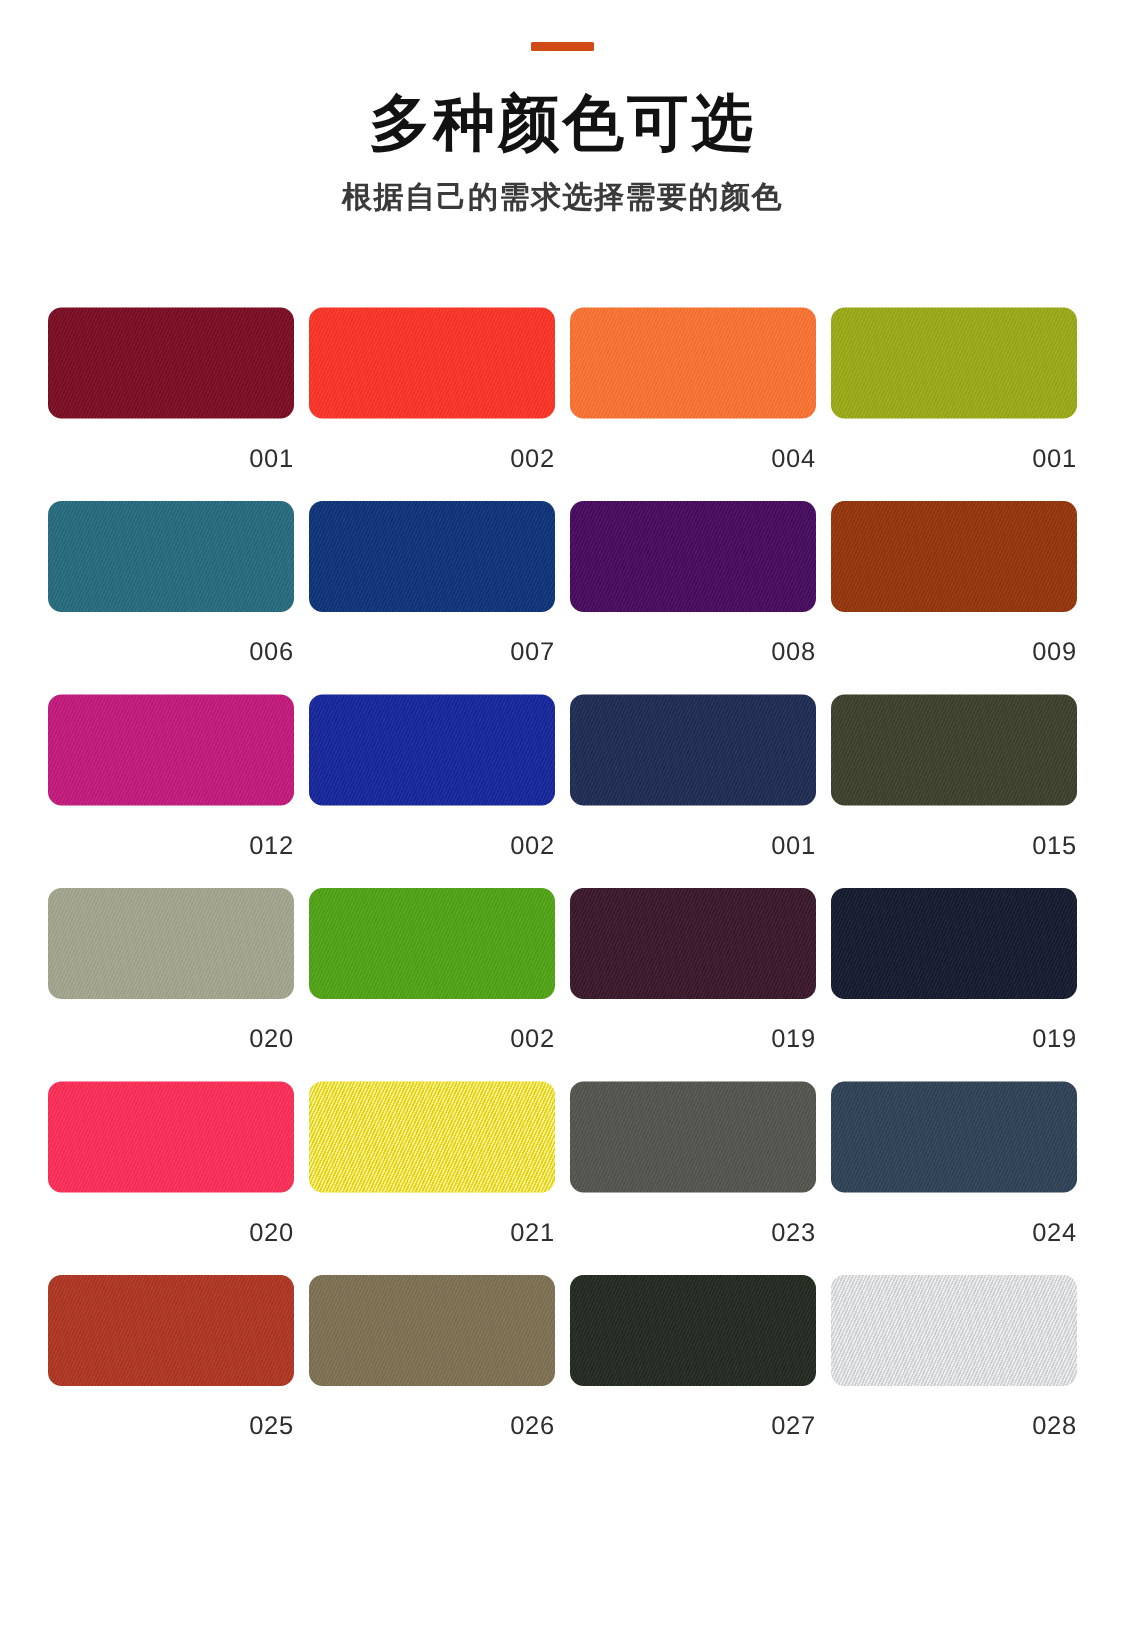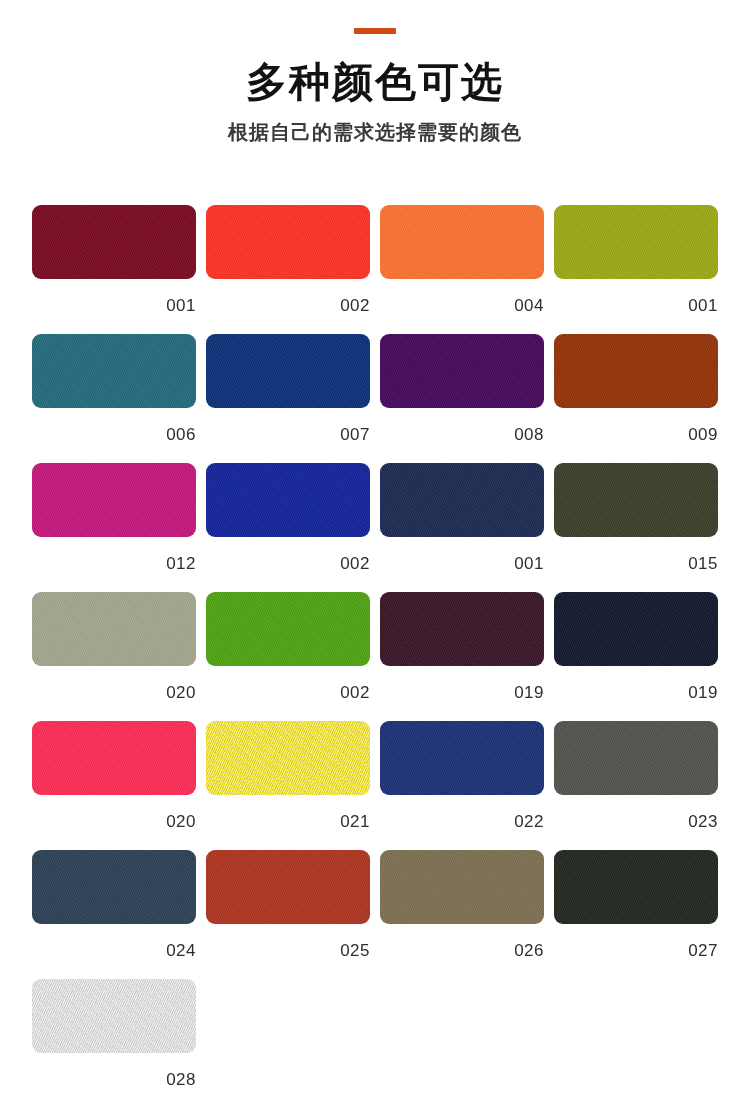--- a/index.html
+++ b/index.html
@@ -197,24 +197,20 @@
       </div>
       <div class="swatch-cell">
         <div class="swatch-chip" style="background: rgb(251, 46, 87);"></div>
         <div class="swatch-label">020</div>
       </div>
       <div class="swatch-cell">
         <div class="swatch-chip is-light" style="background: rgb(238, 222, 22);"></div>
         <div class="swatch-label">021</div>
       </div>
       <div class="swatch-cell">
-        <div class="swatch-chip" style="background: rgb(29, 49, 118);"></div>
-        <div class="swatch-label">022</div>
-      </div>
-      <div class="swatch-cell">
         <div class="swatch-chip" style="background: rgb(83, 84, 77);"></div>
         <div class="swatch-label">023</div>
       </div>
       <div class="swatch-cell">
         <div class="swatch-chip" style="background: rgb(46, 65, 86);"></div>
         <div class="swatch-label">024</div>
       </div>
       <div class="swatch-cell">
         <div class="swatch-chip" style="background: rgb(174, 53, 33);"></div>
         <div class="swatch-label">025</div>

